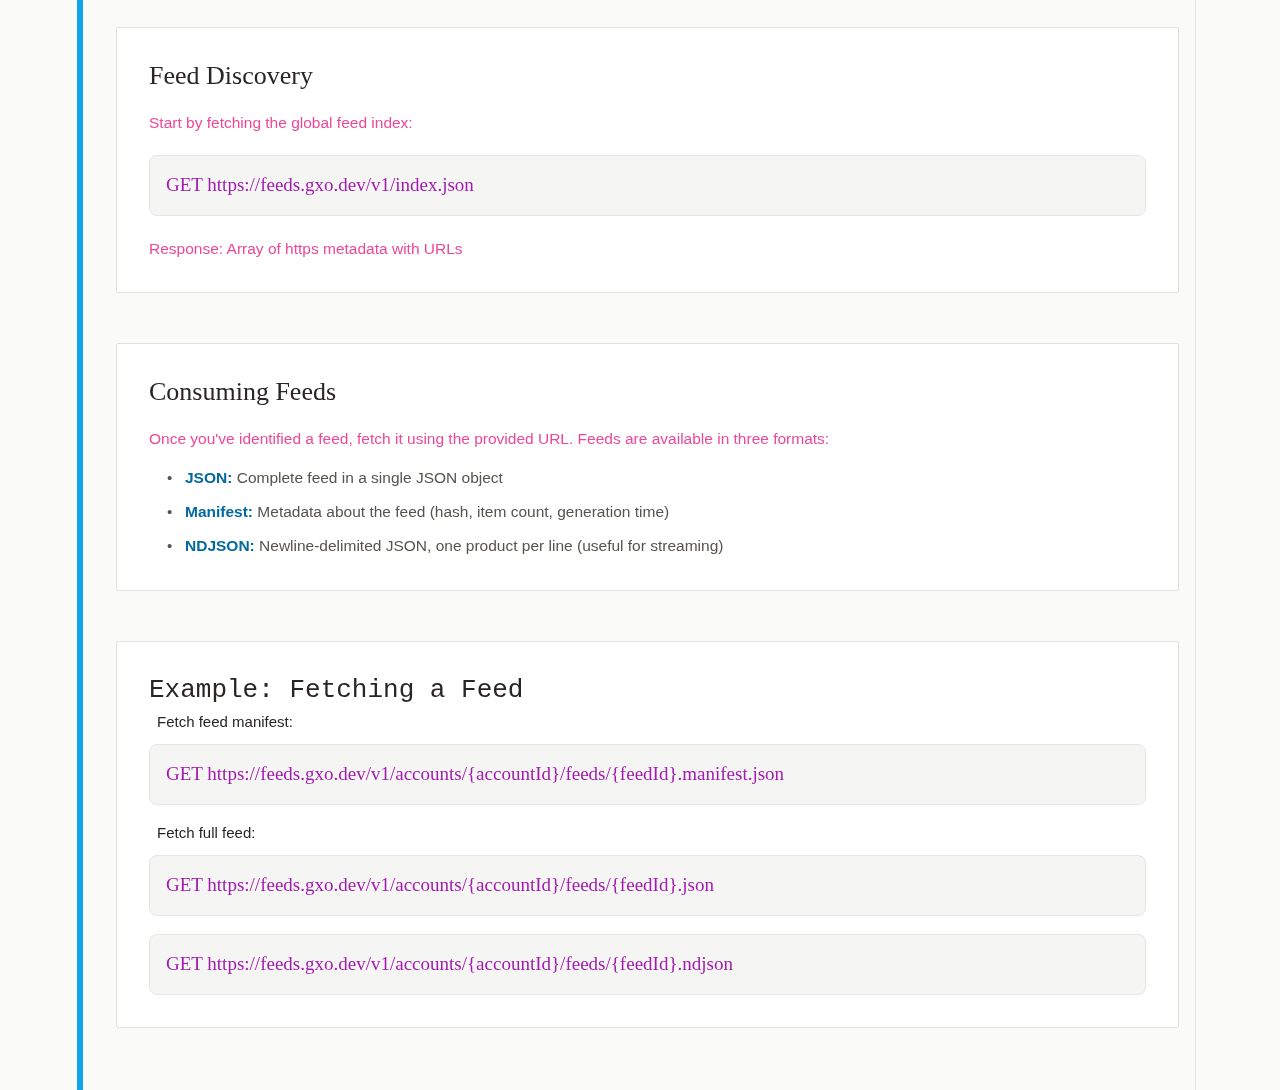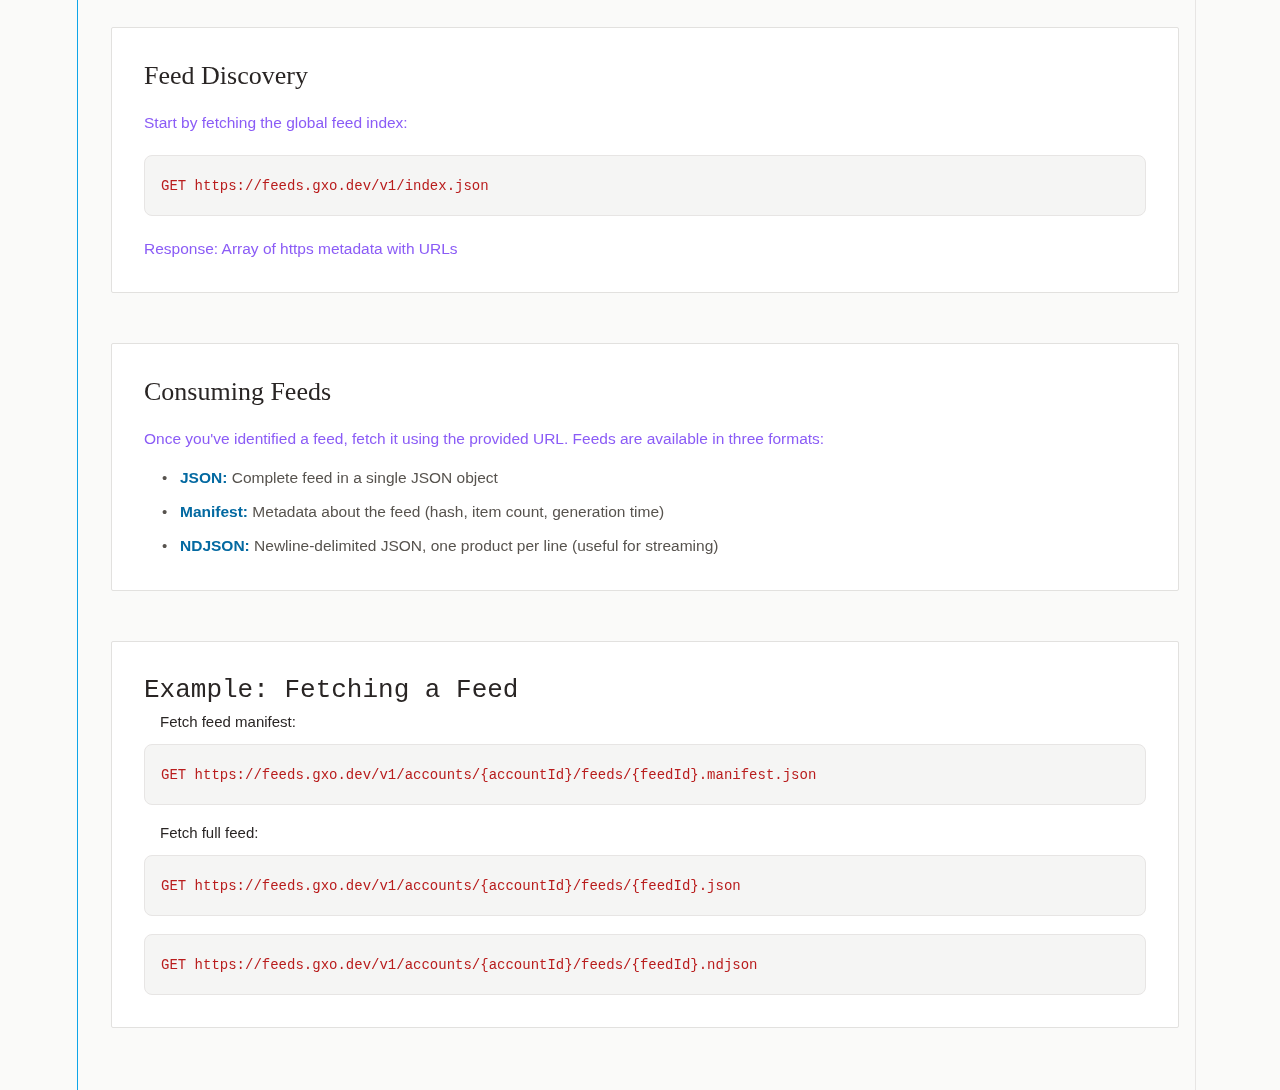--- a/index.html
+++ b/index.html
@@ -12,21 +12,21 @@
   .page {
     width: 1280px;
     height: 1090px;
     background: #fafaf9;
     overflow: hidden;
   }
   .content-column {
     margin-left: 77px;
     width: 1119px;
     min-height: 1090px;
-    border-left: 1px solid #0ea5e9;
+    border-left: 6px solid #0ea5e9;
     border-right: 1px solid #e7e5e4;
     background: #fafaf9;
     padding: 27px 16px 0 33px;
   }
   .card {
     background: #ffffff;
     border: 1px solid #e2e1df;
     border-radius: 2px;
     padding: 32px;
     margin-bottom: 50px;
@@ -35,37 +35,37 @@
     font-family: "Liberation Serif", serif;
     font-weight: 400;
     font-size: 26px;
     line-height: 32px;
     color: #292524;
     margin: 0 0 20px 0;
   }
   .body-text {
     font-size: 15.5px;
     line-height: 22px;
-    color: #8b5cf6;
+    color: #ec4899;
     margin: 16px 0 21px 0;
   }
   .body-text:last-child { margin-bottom: 0; }
   .code-block {
     background: #f5f5f4;
     border: 1px solid #e7e5e4;
     border-radius: 8px;
     padding: 20px 16px;
     margin: 0 0 22px 0;
   }
   .code-block:last-child { margin-bottom: 0; }
   .code-block code {
-    font-family: Liberation Mono, monospace;
-    font-size: 14px;
+    font-family: Liberation Serif, serif;
+    font-size: 19px;
     line-height: 18px;
-    color: #b91c1c;
+    color: #a21caf;
     white-space: pre;
   }
   .bullet-list {
     list-style: none;
     margin: 18px 0 2px 0;
     padding: 0 0 0 18px;
   }
   .bullet-list li {
     position: relative;
     padding-left: 18px;
@@ -85,21 +85,21 @@
   }
   .bullet-term {
     font-weight: 700;
     color: #0369a1;
   }
   .section-label {
     font-size: 15px;
     font-weight: 500;
     line-height: 20px;
     color: #292524;
-    margin: 0 0 12px 16px;
+    margin: 0 0 12px 8px;
   }
   .example-section { margin-bottom: 18px; }
   .example-section:last-child { margin-bottom: 0; }
 </style>
 </head>
 <body>
 
 <div class="page">
   <div class="content-column">
 

